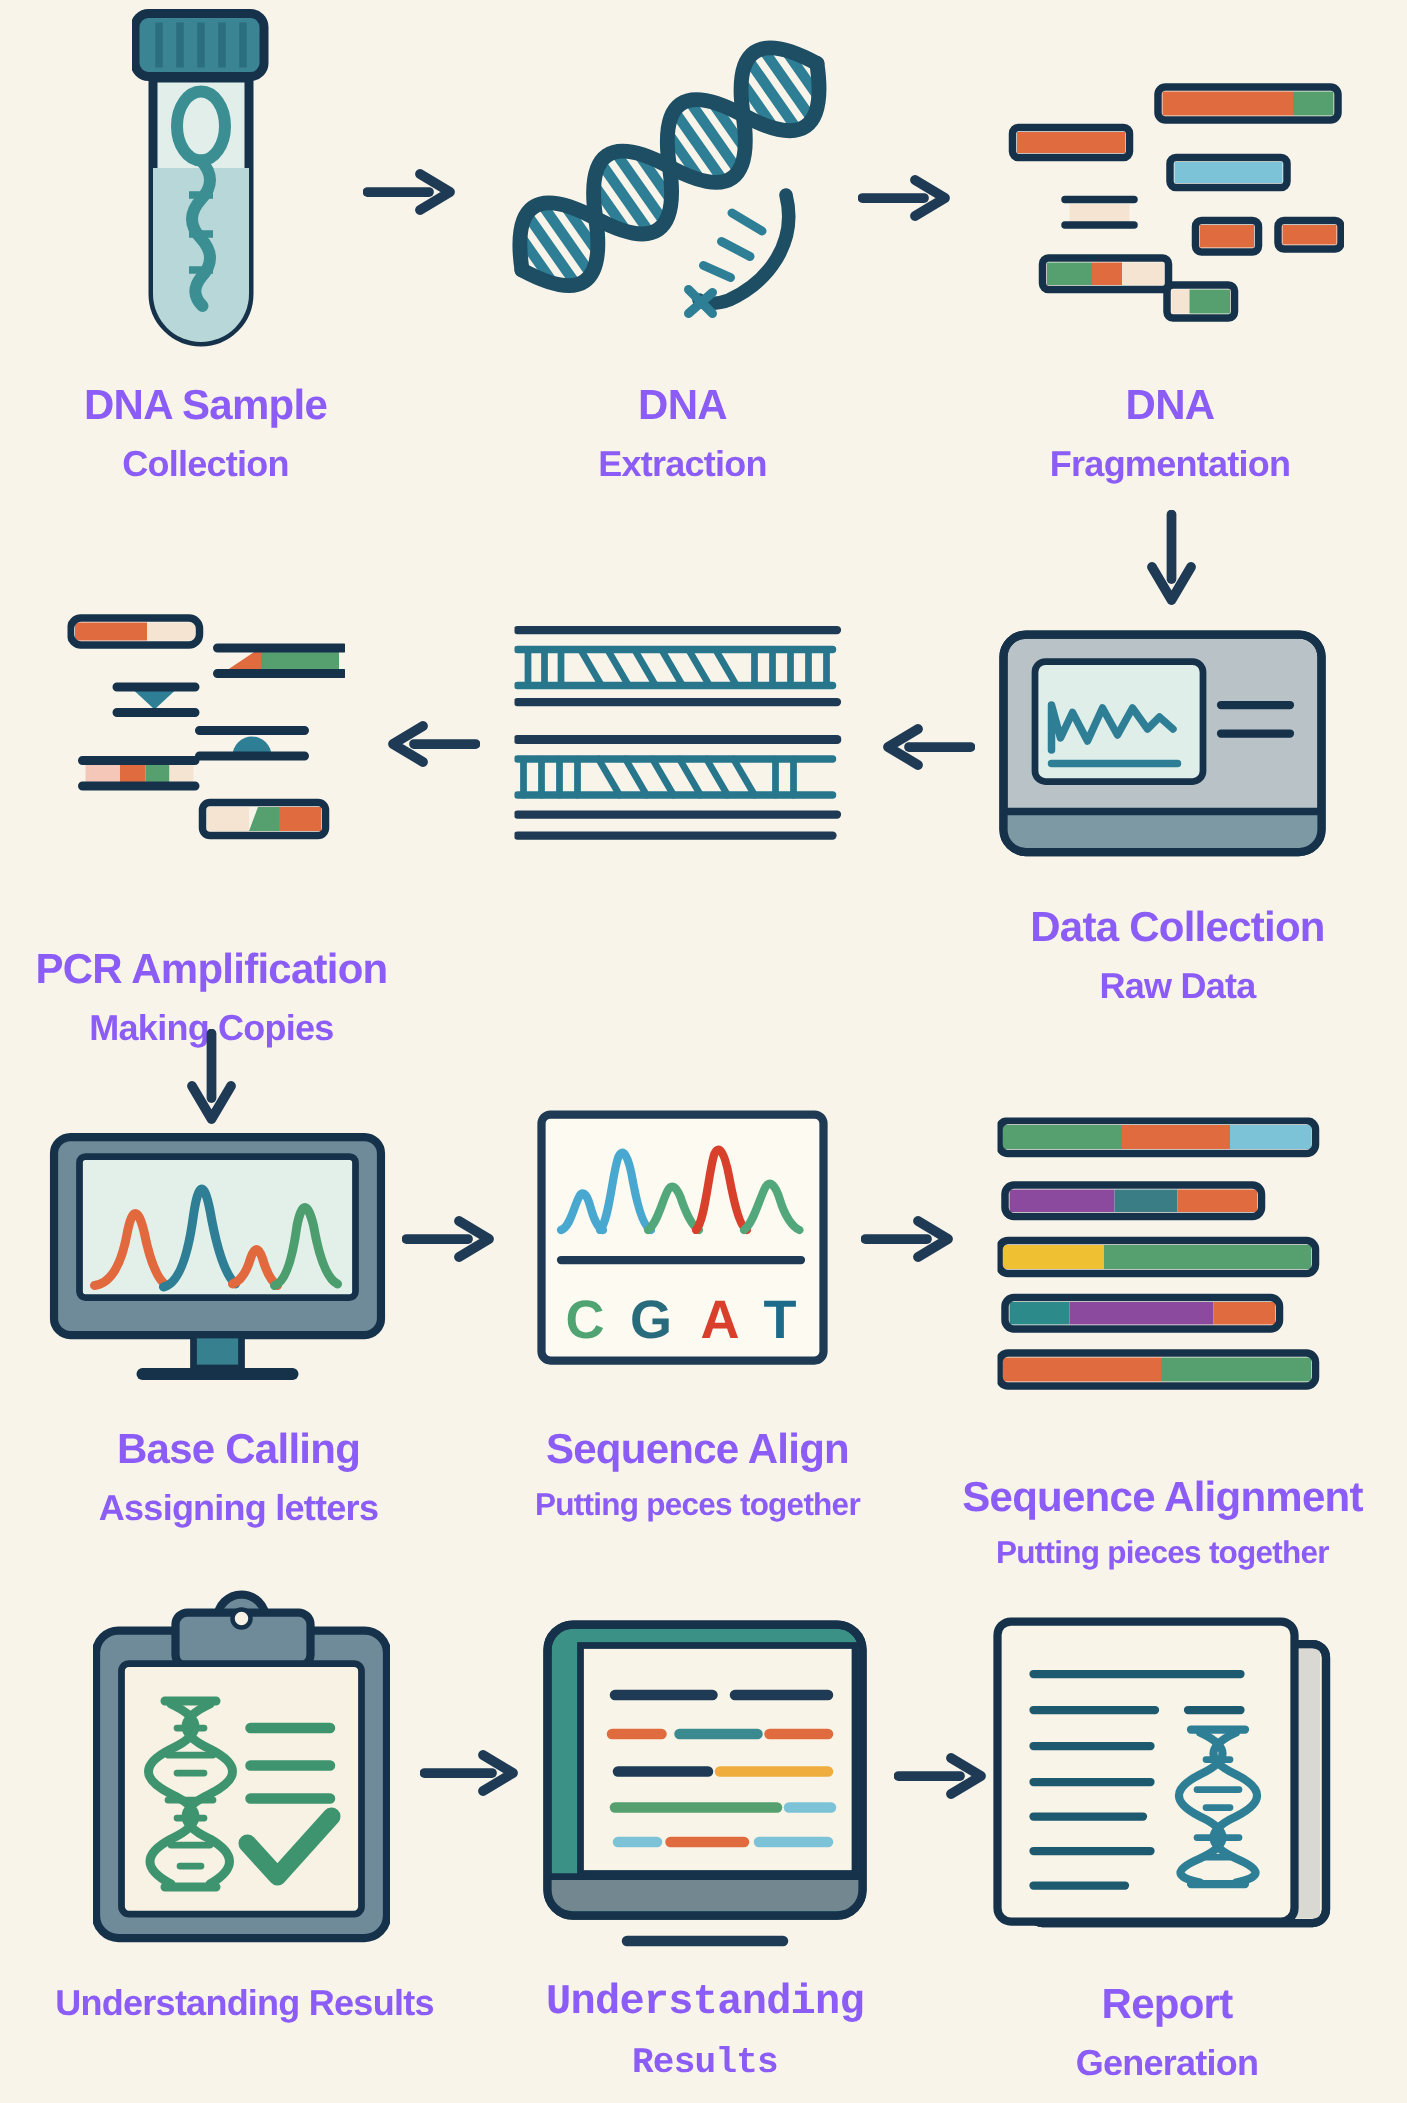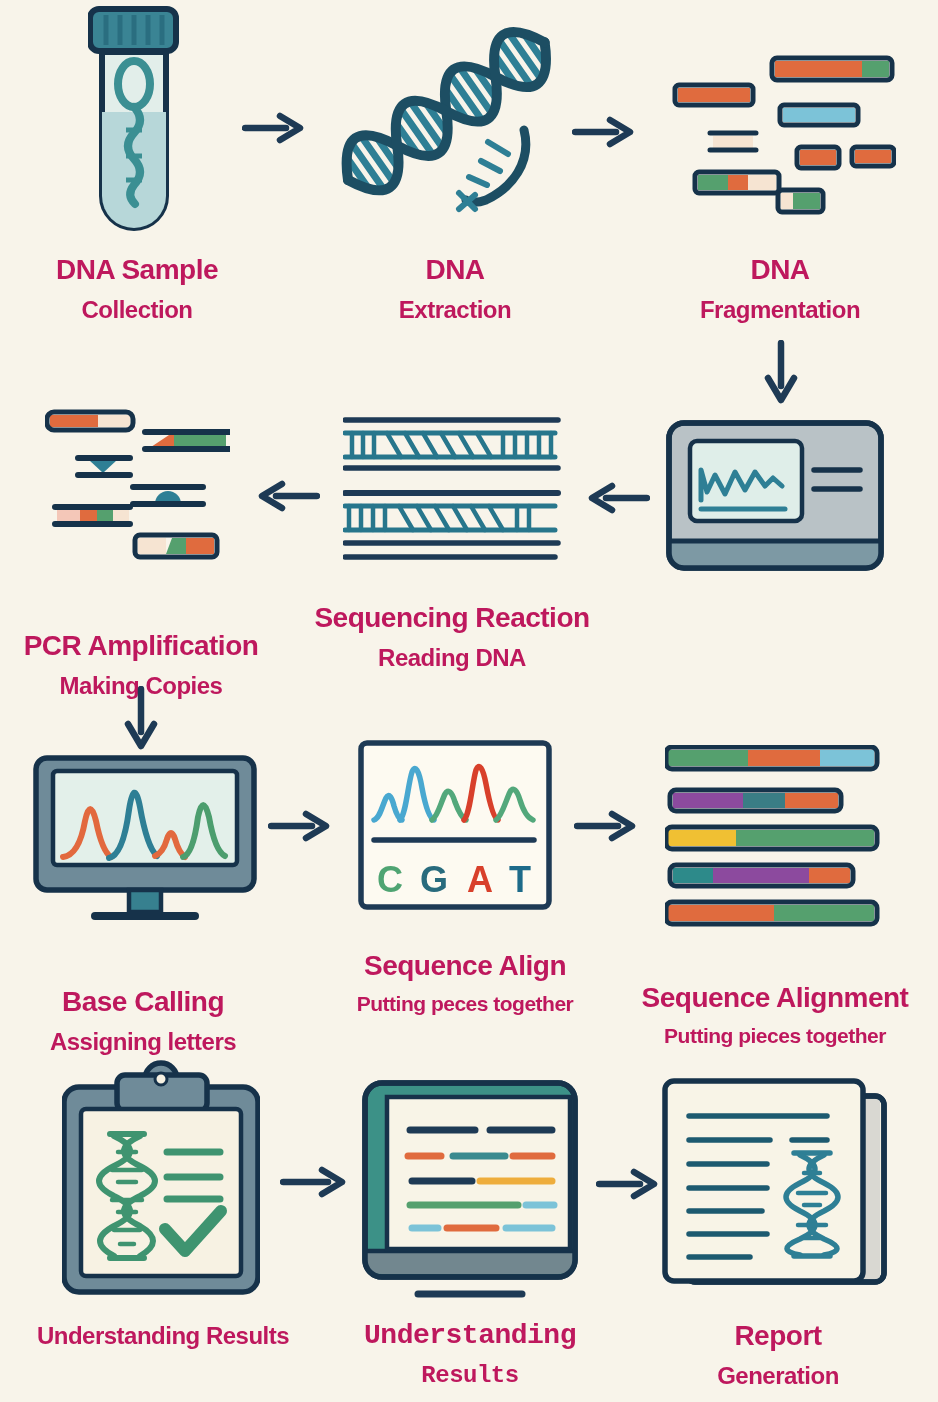--- a/index.html
+++ b/index.html
@@ -4,21 +4,21 @@
 <style>
   html,body { margin:0; padding:0; }
   .canvas {
     position:relative; width:938px; height:1402px;
     background:#f8f4ea; overflow:hidden;
     font-family:"Liberation Sans", sans-serif;
   }
   .icon { position:absolute; }
   .label {
     position:absolute; transform:translateX(-50%);
-    text-align:center; color:#be185d; font-weight:700;
+    text-align:center; color:#8b5cf6; font-weight:700;
     white-space:nowrap; letter-spacing:-0.5px;
   }
   .label .l1 { font-size:28px; line-height:40px; }
   .label .l2 { font-size:24px; line-height:40px; }
   .label.smallsub .l2 { font-size:21px; line-height:36px; }
   .arrow { position:absolute; }
   svg { display:block; }
   svg text { font-family:"Liberation Sans", sans-serif; }
 </style>
 </head>
@@ -211,23 +211,23 @@
     <svg width="66" height="32" viewBox="0 0 66 32">
         <path d="M63,16 H22" stroke="#1e3a55" stroke-width="6.5" stroke-linecap="round"></path>
         <path d="M28,4 L8,16 L28,28" fill="none" stroke="#1e3a55" stroke-width="6.5" stroke-linecap="round" stroke-linejoin="round"></path>
       </svg>
   </div>
 
   <div class="label" style="left:141px; top:626px;">
     <div class="l1">PCR Amplification</div>
     <div class="l2">Making Copies</div>
   </div>
-  <div class="label" style="left:452px; top:598px;">
-    <div class="l1">Sequencing Reaction</div>
-    <div class="l2">Reading DNA</div>
+  <div class="label" style="left:785px; top:598px;">
+    <div class="l1">Data Collection</div>
+    <div class="l2">Raw Data</div>
   </div>
 
   <div class="arrow" style="left:124px; top:686px;">
     <svg width="34" height="68" viewBox="0 0 34 68">
         <path d="M17,3 V46" stroke="#1e3a55" stroke-width="6.5" stroke-linecap="round"></path>
         <path d="M4,38 L17,60 L30,38" fill="none" stroke="#1e3a55" stroke-width="6.5" stroke-linecap="round" stroke-linejoin="round"></path>
       </svg>
   </div>
 
   <div class="icon" style="left:33px; top:755px;">
@@ -298,21 +298,21 @@
         <path d="M38,4 L58,16 L38,28" fill="none" stroke="#1e3a55" stroke-width="6.5" stroke-linecap="round" stroke-linejoin="round"></path>
       </svg>
   </div>
   <div class="arrow" style="left:574px; top:810px;">
     <svg width="66" height="32" viewBox="0 0 66 32">
         <path d="M3,16 H44" stroke="#1e3a55" stroke-width="6.5" stroke-linecap="round"></path>
         <path d="M38,4 L58,16 L38,28" fill="none" stroke="#1e3a55" stroke-width="6.5" stroke-linecap="round" stroke-linejoin="round"></path>
       </svg>
   </div>
 
-  <div class="label" style="left:143px; top:946px;margin-top:36px;">
+  <div class="label" style="left:159px; top:946px;">
     <div class="l1">Base Calling</div>
     <div class="l2">Assigning letters</div>
   </div>
   <div class="label smallsub" style="left:465px; top:946px;">
     <div class="l1">Sequence Align</div>
     <div class="l2">Putting peces together</div>
   </div>
   <div class="label smallsub" style="left:775px; top:946px;margin-top:32px;">
     <div class="l1">Sequence Alignment</div>
     <div class="l2">Putting pieces together</div>

